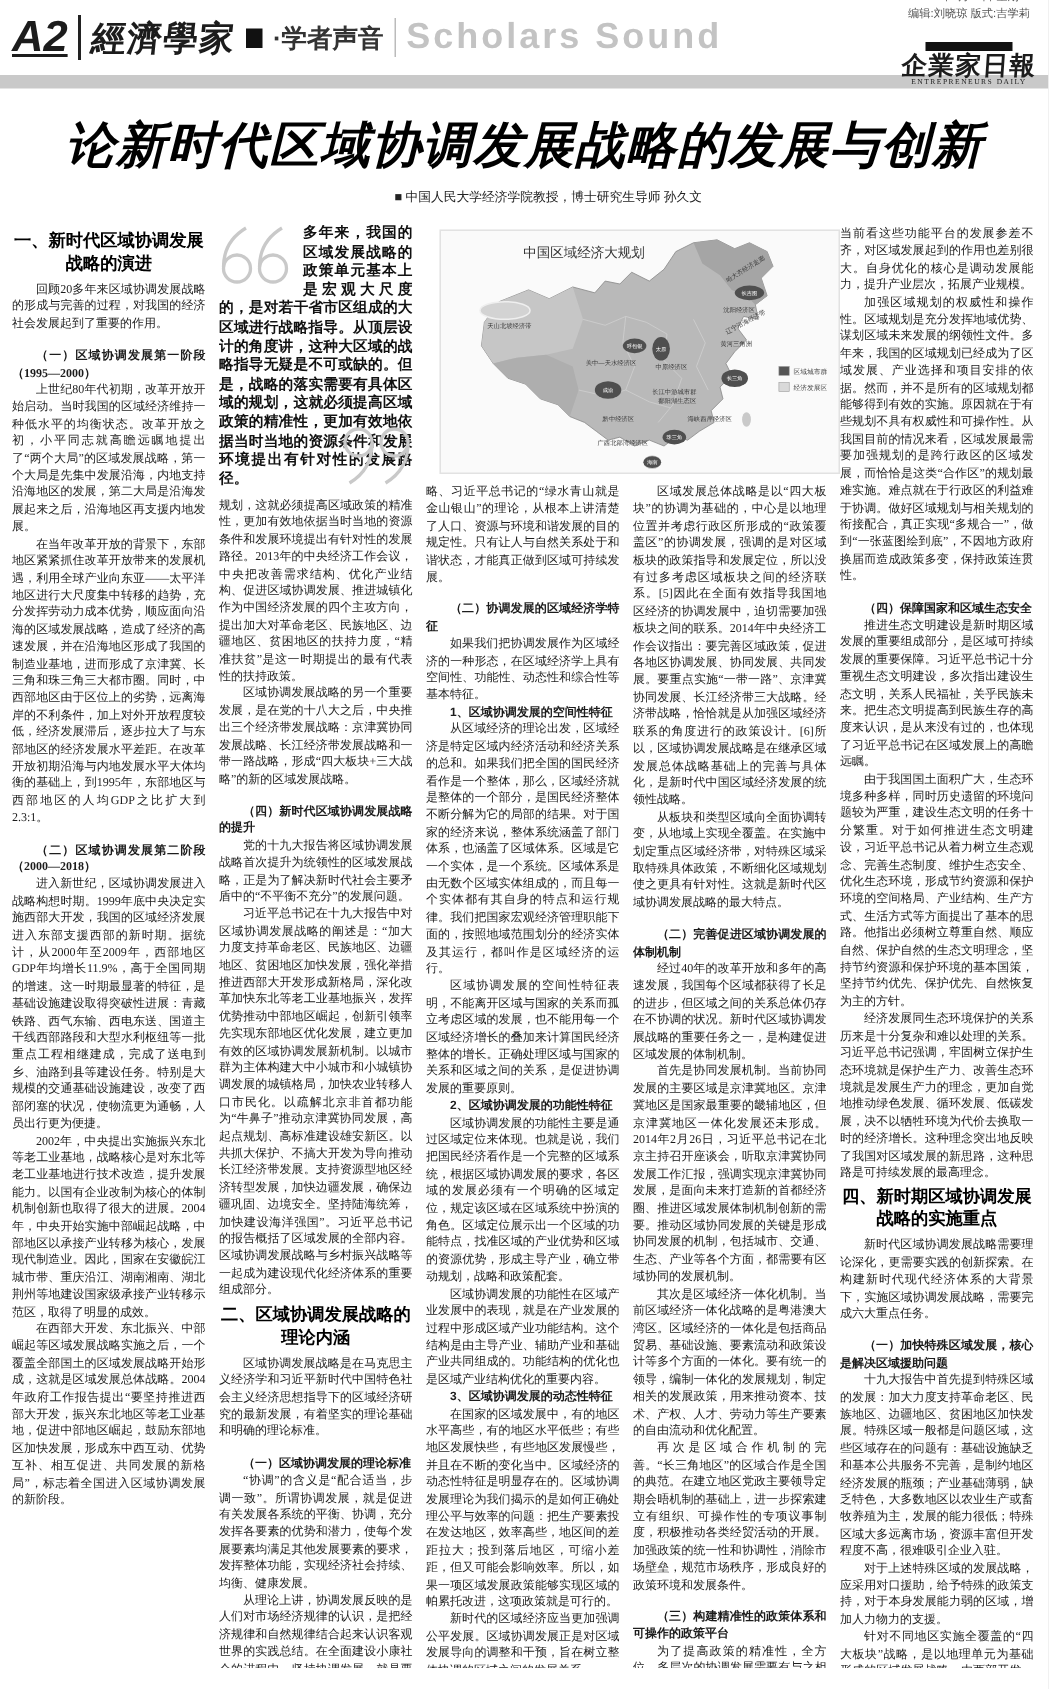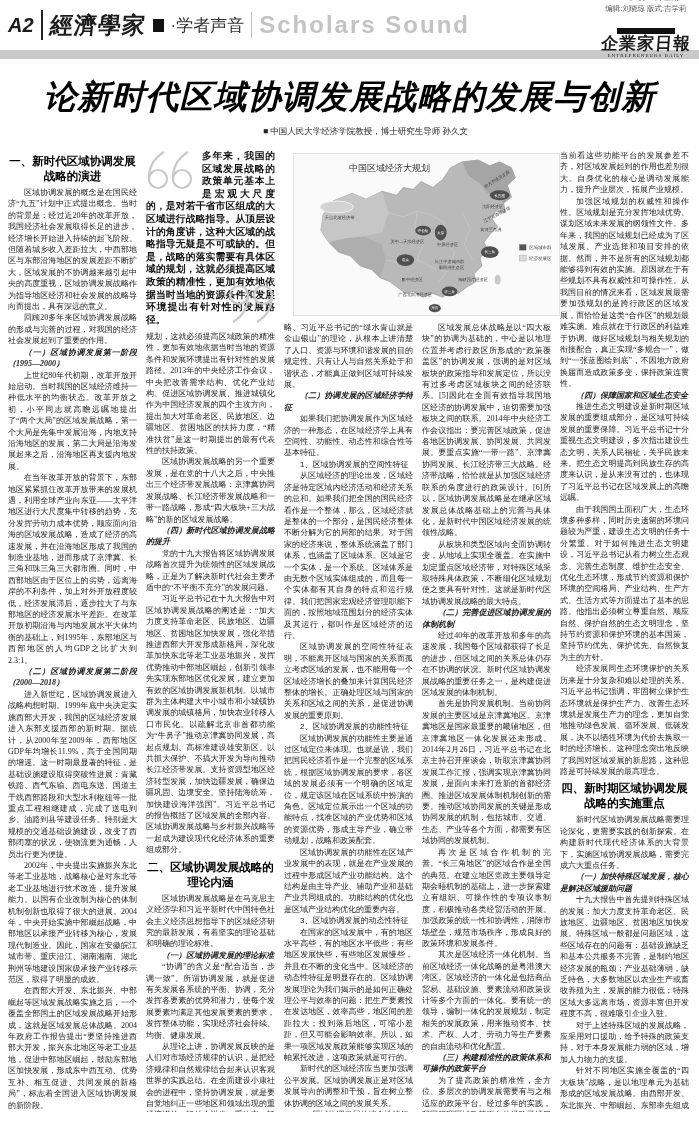--- a/index.html
+++ b/index.html
@@ -3,26 +3,26 @@
 <meta charset="utf-8">
 <style>
   html,body{margin:0;padding:0;background:#e8e8e8;}
   .page{position:relative;width:699px;height:1126px;background:#ffffff;margin:0 auto;
         overflow:hidden;font-family:"Liberation Serif",serif;color:#1c1c1c;}
   
   .masthead{position:relative;height:46px;padding:2px 8px 0 8px;display:flex;
             justify-content:space-between;align-items:center;}
   .mh-left{display:flex;align-items:center;gap:7px;}
   .pageno{font-family:"Liberation Sans",sans-serif;font-weight:bold;font-style:italic;
-          font-size:20px;line-height:1;}
+          font-size:29px;line-height:1;text-decoration:underline;}
   .vrule{width:2px;height:30px;background:#222;}
   .brand-script{font-family:"Liberation Serif",serif;font-weight:bold;font-size:23px;
                 transform:skewX(-6deg);letter-spacing:1px;}
   .brand-box{width:11px;height:13px;background:#111;display:inline-block;}
-  .section-cn{font-family:"Liberation Sans",sans-serif;font-weight:normal;font-size:17px;color:#333;}
+  .section-cn{font-family:"Liberation Sans",sans-serif;font-weight:bold;font-size:17px;color:#333;}
   .vrule2{width:1px;height:26px;background:#bbb;}
   .section-en{font-family:"Liberation Sans",sans-serif;font-weight:bold;font-size:24px;
               color:#c3c3c3;letter-spacing:2px;}
   .mh-right{display:flex;align-items:center;gap:14px;flex-direction:column;}
   .mh-meta{text-align:right;font-family:"Liberation Sans",sans-serif;font-size:7.5px;
            color:#555;line-height:11px;}
   .mh-logo{text-align:center;}
   .logo-box{width:58px;height:6px;background:#111;margin:0 auto 1px auto;}
   .logo-cn{font-family:"Liberation Serif",serif;font-weight:bold;font-size:17px;
            letter-spacing:1px;line-height:18px;transform:skewX(-4deg);}
@@ -32,22 +32,22 @@
   h1{font-family:"Liberation Serif",serif;font-weight:900;font-size:33px;
      text-align:center;margin:16px 6px 6px 6px;letter-spacing:1px;color:#000;font-style:italic;}
   .byline{text-align:center;font-size:8.5px;color:#222;margin-bottom:12px;padding-left:32px;}
   
   .body{position:relative;height:962px;margin:0 8px;display:flex;gap:9px;overflow:hidden;}
   .col{width:129px;flex:0 0 129px;overflow:hidden;font-size:8px;line-height:11.4px;
        text-align:justify;}
   .col.pad-top{padding-top:172px;}
   .col p{margin:0;text-indent:2em;}
   .col p.cont{text-indent:0;}
-  .col p.sub{font-weight:bold;font-style:italic;}
-  .col p.num{font-weight:normal;font-family:"Liberation Sans",sans-serif;font-style:normal;}
+  .col p.sub{font-weight:bold;margin-top:10px;}
+  .col p.num{font-weight:bold;font-family:"Liberation Sans",sans-serif;font-style:normal;}
   .col h2{font-family:"Liberation Sans",sans-serif;font-weight:bold;font-size:11.5px;
           line-height:15px;margin:4px 0 3px 0;text-align:center;color:#000;}
   
   .pullquote{position:relative;height:178px;margin-bottom:3px;overflow:hidden;}
   .pullquote p{font-family:"Liberation Sans",sans-serif;font-weight:bold;font-size:9.8px;
                line-height:12.6px;text-indent:0;text-align:justify;color:#111;}
   .q-open{float:left;width:52px;height:40px;margin:0 4px 2px 0;}
   .q-close{position:absolute;right:0;bottom:4px;width:52px;height:40px;}
   
   .map{position:absolute;left:285px;top:3px;width:267px;height:163px;margin:0;
@@ -86,21 +86,20 @@
 
   <div class="graybar"></div>
 
   <h1>论新时代区域协调发展战略的发展与创新</h1>
   <div class="byline">■ 中国人民大学经济学院教授，博士研究生导师 孙久文</div>
 
   <main class="body">
 
     <section class="col">
         <h2 class="h2">一、新时代区域协调发展战略的演进</h2>
-        <p class="p">区域协调发展的概念是在国民经济“九五”计划中正式提出概念。当时的背景是：经过近20年的改革开放，我国经济社会发展取得长足的进步，经济增长开始进入持续的起飞阶段。但随着城乡收入差距拉大，中西部地区与东部沿海地区的发展差距不断扩大，区域发展的不协调越来越引起中央的高度重视，区域协调发展战略作为指导地区经济和社会发展的战略导向而提出，具有深远的意义。</p>
         <p class="p">回顾20多年来区域协调发展战略的形成与完善的过程，对我国的经济社会发展起到了重要的作用。</p>
         <p class="sub">（一）区域协调发展第一阶段（1995—2000）</p>
         <p class="p">上世纪80年代初期，改革开放开始启动。当时我国的区域经济维持一种低水平的均衡状态。改革开放之初，小平同志就高瞻远瞩地提出了“两个大局”的区域发展战略，第一个大局是先集中发展沿海，内地支持沿海地区的发展，第二大局是沿海发展起来之后，沿海地区再支援内地发展。</p>
         <p class="p">在当年改革开放的背景下，东部地区紧紧抓住改革开放带来的发展机遇，利用全球产业向东亚——太平洋地区进行大尺度集中转移的趋势，充分发挥劳动力成本优势，顺应面向沿海的区域发展战略，造成了经济的高速发展，并在沿海地区形成了我国的制造业基地，进而形成了京津冀、长三角和珠三角三大都市圈。同时，中西部地区由于区位上的劣势，远离海岸的不利条件，加上对外开放程度较低，经济发展滞后，逐步拉大了与东部地区的经济发展水平差距。在改革开放初期沿海与内地发展水平大体均衡的基础上，到1995年，东部地区与西部地区的人均GDP之比扩大到2.3:1。</p>
         <p class="sub">（二）区域协调发展第二阶段（2000—2018）</p>
         <p class="p">进入新世纪，区域协调发展进入战略构想时期。1999年底中央决定实施西部大开发，我国的区域经济发展进入东部支援西部的新时期。据统计，从2000年至2009年，西部地区GDP年均增长11.9%，高于全国同期的增速。这一时期最显著的特征，是基础设施建设取得突破性进展：青藏铁路、西气东输、西电东送、国道主干线西部路段和大型水利枢纽等一批重点工程相继建成，完成了送电到乡、油路到县等建设任务。特别是大规模的交通基础设施建设，改变了西部闭塞的状况，使物流更为通畅，人员出行更为便捷。</p>
         <p class="p">2002年，中央提出实施振兴东北等老工业基地，战略核心是对东北等老工业基地进行技术改造，提升发展能力。以国有企业改制为核心的体制机制创新也取得了很大的进展。2004年，中央开始实施中部崛起战略，中部地区以承接产业转移为核心，发展现代制造业。因此，国家在安徽皖江城市带、重庆沿江、湖南湘南、湖北荆州等地建设国家级承接产业转移示范区，取得了明显的成效。</p>
         <p class="p">在西部大开发、东北振兴、中部崛起等区域发展战略实施之后，一个覆盖全部国土的区域发展战略开始形成，这就是区域发展总体战略。2004年政府工作报告提出“要坚持推进西部大开发，振兴东北地区等老工业基地，促进中部地区崛起，鼓励东部地区加快发展，形成东中西互动、优势互补、相互促进、共同发展的新格局”，标志着全国进入区域协调发展的新阶段。</p>
       </section>
 
@@ -154,22 +153,22 @@
         <p class="p">在国家的区域发展中，有的地区水平高些，有的地区水平低些；有些地区发展快些，有些地区发展慢些，并且在不断的变化当中。区域经济的动态性特征是明显存在的。区域协调发展理论为我们揭示的是如何正确处理公平与效率的问题：把生产要素投在发达地区，效率高些，地区间的差距拉大；投到落后地区，可缩小差距，但又可能会影响效率。所以，如果一项区域发展政策能够实现区域的帕累托改进，这项政策就是可行的。</p>
         <p class="p">新时代的区域经济应当更加强调公平发展。区域协调发展正是对区域发展导向的调整和干预，旨在树立整体协调的区域之间的发展关系。</p>
         <p class="num">4、区域协调发展的综合性特征</p>
       </section>
     <section class="col pad-top">
         <p class="p">区域发展总体战略是以“四大板块”的协调为基础的，中心是以地理位置并考虑行政区所形成的“政策覆盖区”的协调发展，强调的是对区域板块的政策指导和发展定位，所以没有过多考虑区域板块之间的经济联系。[5]因此在全面有效指导我国地区经济的协调发展中，迫切需要加强板块之间的联系。2014年中央经济工作会议指出：要完善区域政策，促进各地区协调发展、协同发展、共同发展。要重点实施“一带一路”、京津冀协同发展、长江经济带三大战略。经济带战略，恰恰就是从加强区域经济联系的角度进行的政策设计。[6]所以，区域协调发展战略是在继承区域发展总体战略基础上的完善与具体化，是新时代中国区域经济发展的统领性战略。</p>
         <p class="p">从板块和类型区域向全面协调转变，从地域上实现全覆盖。在实施中划定重点区域经济带，对特殊区域采取特殊具体政策，不断细化区域规划使之更具有针对性。这就是新时代区域协调发展战略的最大特点。</p>
         <p class="sub">（二）完善促进区域协调发展的体制机制</p>
         <p class="p">经过40年的改革开放和多年的高速发展，我国每个区域都获得了长足的进步，但区域之间的关系总体仍存在不协调的状况。新时代区域协调发展战略的重要任务之一，是构建促进区域发展的体制机制。</p>
         <p class="p">首先是协同发展机制。当前协同发展的主要区域是京津冀地区。京津冀地区是国家最重要的畿辅地区，但京津冀地区一体化发展还未形成。2014年2月26日，习近平总书记在北京主持召开座谈会，听取京津冀协同发展工作汇报，强调实现京津冀协同发展，是面向未来打造新的首都经济圈、推进区域发展体制机制创新的需要。推动区域协同发展的关键是形成协同发展的机制，包括城市、交通、生态、产业等各个方面，都需要有区域协同的发展机制。</p>
+        <p class="p">其次是区域经济一体化机制。当前区域经济一体化战略的是粤港澳大湾区。区域经济的一体化是包括商品贸易、基础设施、要素流动和政策设计等多个方面的一体化。要有统一的领导，编制一体化的发展规划，制定相关的发展政策，用来推动资本、技术、产权、人才、劳动力等生产要素的自由流动和优化配置。</p>
         <p class="p">再次是区域合作机制的完善。“长三角地区”的区域合作是全国的典范。在建立地区党政主要领导定期会晤机制的基础上，进一步探索建立有组织、可操作性的专项议事制度，积极推动各类经贸活动的开展。加强政策的统一性和协调性，消除市场壁垒，规范市场秩序，形成良好的政策环境和发展条件。</p>
-        <p class="p">其次是区域经济一体化机制。当前区域经济一体化战略的是粤港澳大湾区。区域经济的一体化是包括商品贸易、基础设施、要素流动和政策设计等多个方面的一体化。要有统一的领导，编制一体化的发展规划，制定相关的发展政策，用来推动资本、技术、产权、人才、劳动力等生产要素的自由流动和优化配置。</p>
         <p class="sub">（三）构建精准性的政策体系和可操作的政策平台</p>
         <p class="p">为了提高政策的精准性，全方位、多层次的协调发展需要有与之相适应的政策平台。经过多年的实践，我国管理区域政策平台的经验已经日臻成熟。国家发改委等有关部门近10年来出台了数十个发展规划和区域发展的“指导意见”，取得了显著的效果。</p>
       </section>
     <section class="col">
         <p class="p cont">当前看这些功能平台的发展参差不齐，对区域发展起到的作用也差别很大。自身优化的核心是调动发展能力，提升产业层次，拓展产业规模。</p>
         <p class="p">加强区域规划的权威性和操作性。区域规划是充分发挥地域优势、谋划区域未来发展的纲领性文件。多年来，我国的区域规划已经成为了区域发展、产业选择和项目安排的依据。然而，并不是所有的区域规划都能够得到有效的实施。原因就在于有些规划不具有权威性和可操作性。从我国目前的情况来看，区域发展最需要加强规划的是跨行政区的区域发展，而恰恰是这类“合作区”的规划最难实施。难点就在于行政区的利益难于协调。做好区域规划与相关规划的衔接配合，真正实现“多规合一”，做到“一张蓝图绘到底”，不因地方政府换届而造成政策多变，保持政策连贯性。</p>
         <p class="sub">（四）保障国家和区域生态安全</p>
         <p class="p">推进生态文明建设是新时期区域发展的重要组成部分，是区域可持续发展的重要保障。习近平总书记十分重视生态文明建设，多次指出建设生态文明，关系人民福祉，关乎民族未来。把生态文明提高到民族生存的高度来认识，是从来没有过的，也体现了习近平总书记在区域发展上的高瞻远瞩。</p>
         <p class="p">由于我国国土面积广大，生态环境多种多样，同时历史遗留的环境问题较为严重，建设生态文明的任务十分繁重。对于如何推进生态文明建设，习近平总书记从着力树立生态观念、完善生态制度、维护生态安全、优化生态环境，形成节约资源和保护环境的空间格局、产业结构、生产方式、生活方式等方面提出了基本的思路。他指出必须树立尊重自然、顺应自然、保护自然的生态文明理念，坚持节约资源和保护环境的基本国策，坚持节约优先、保护优先、自然恢复为主的方针。</p>
         <p class="p">经济发展同生态环境保护的关系历来是十分复杂和难以处理的关系。习近平总书记强调，牢固树立保护生态环境就是保护生产力、改善生态环境就是发展生产力的理念，更加自觉地推动绿色发展、循环发展、低碳发展，决不以牺牲环境为代价去换取一时的经济增长。这种理念突出地反映了我国对区域发展的新思路，这种思路是可持续发展的最高理念。</p>

